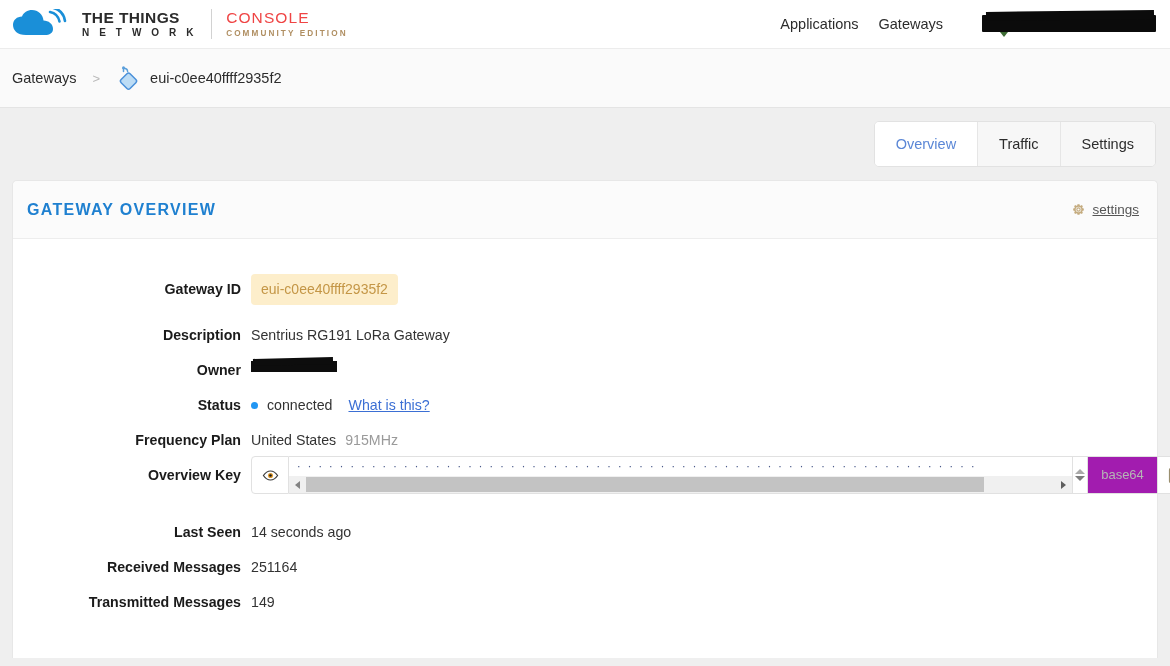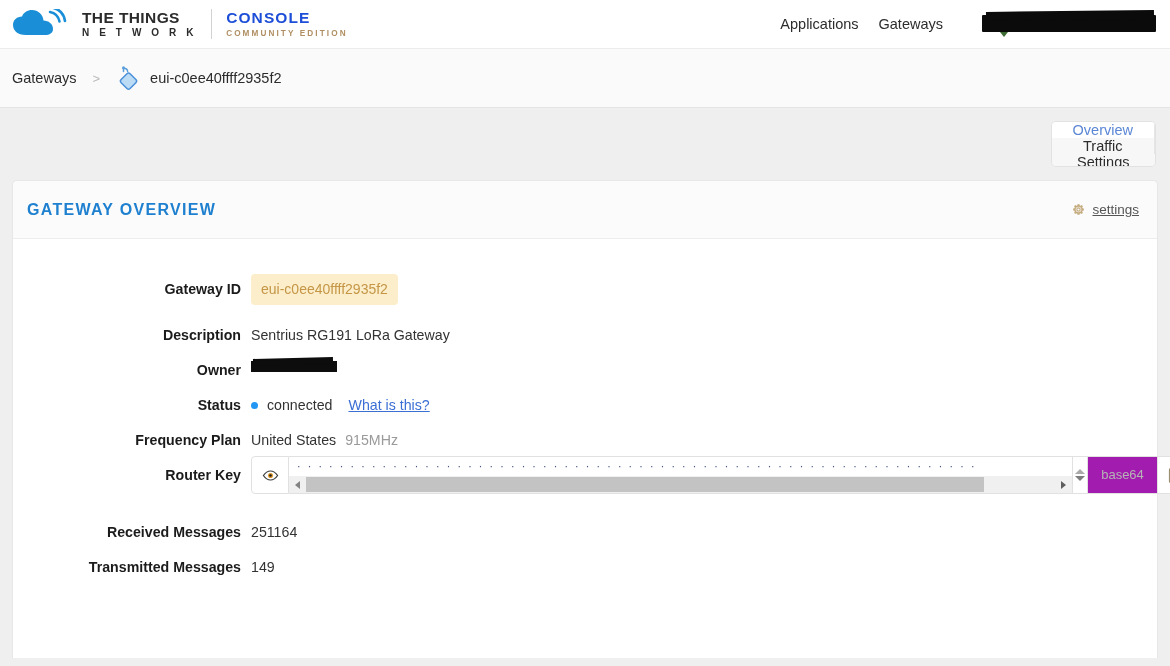--- a/index.html
+++ b/index.html
@@ -30,21 +30,21 @@
   }
   .logo-l2 {
     font-size: 10px; font-weight: bold; color: #2b2b2b;
     letter-spacing: 3.6px; margin-top: 3px;
   }
   .logo-divider {
     width: 1px; height: 30px; background: #d2d2d2; margin: 0 14px 0 14px;
   }
   .console-text { display: flex; flex-direction: column; justify-content: center; line-height: 1; }
   .console-l1 {
-    font-size: 15.5px; font-weight: bold; color: #1d4ed8; letter-spacing: 1.1px;
+    font-size: 15.5px; font-weight: normal; color: #ef4444; letter-spacing: 1.1px;
   }
   .console-l2 {
     font-size: 8.2px; font-weight: bold; color: #b08f62; letter-spacing: 2.1px; margin-top: 4px;
   }
 
   .topnav {
     margin-left: auto;
     display: flex; align-items: center; gap: 20px;
   }
   .topnav a {
@@ -100,21 +100,20 @@
     display: flex; align-items: center; justify-content: flex-end;
     padding-right: 14px;
   }
   .tabs {
     display: flex;
     background: #f7f7f7;
     border: 1px solid #e2e2e2;
     border-radius: 5px;
     overflow: hidden;
     height: 46px;
-    flex-direction: column;
   }
   .tab {
     display: flex; align-items: center; justify-content: center;
     padding: 0 21px;
     font-size: 14.5px;
     color: #2c2c2c;
     background: #f7f7f7;
     border-right: 1px solid #e6e6e6;
     cursor: pointer;
     user-select: none;
@@ -426,21 +425,21 @@
     <div class="row">
       <div class="row-label">Frequency Plan</div>
       <div class="row-value">
         <span>United States</span>
         <span class="freq-sub">915MHz</span>
       </div>
     </div>
 
 
     <div class="row key-row">
-      <div class="row-label">Router Key</div>
+      <div class="row-label">Overview Key</div>
       <div class="row-value">
         <div class="key-widget">
 
           <div class="eye-btn">
             <svg class="eye-icon" viewBox="0 0 20 13">
               <path d="M10 1.2C5.2 1.2 1.6 6.5 1.6 6.5s3.6 5.3 8.4 5.3 8.4-5.3 8.4-5.3S14.8 1.2 10 1.2z" fill="#ffffff" stroke="#3a3a3a" stroke-width="1.4"></path>
               <circle cx="10" cy="6.5" r="3" fill="#e09a2b"></circle>
               <circle cx="10" cy="6.5" r="1.5" fill="#1d1d1d"></circle>
             </svg>
           </div>
@@ -472,20 +471,24 @@
               <rect x="1.6" y="2.6" width="12.8" height="14" rx="1.4" fill="#ffffff" stroke="#9a8f6f" stroke-width="1.4"></rect>
               <rect x="4.6" y="0.9" width="6.8" height="3.2" rx="1" fill="#ffffff" stroke="#9a8f6f" stroke-width="1.4"></rect>
               <path d="M4.4 7.6h7.2M4.4 10.1h7.2M4.4 12.6h4.8" stroke="#b0a684" stroke-width="1.2" stroke-linecap="round"></path>
             </svg>
           </div>
 
         </div>
       </div>
     </div>
 
+    <div class="row">
+      <div class="row-label">Last Seen</div>
+      <div class="row-value">14 seconds ago</div>
+    </div>
 
     <div class="row">
       <div class="row-label">Received Messages</div>
       <div class="row-value">251164</div>
     </div>
 
     <div class="row">
       <div class="row-label">Transmitted Messages</div>
       <div class="row-value">149</div>
     </div>

